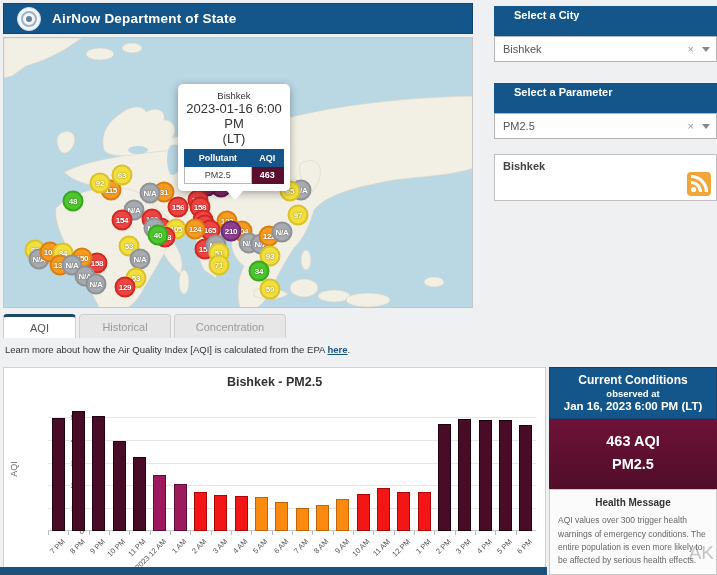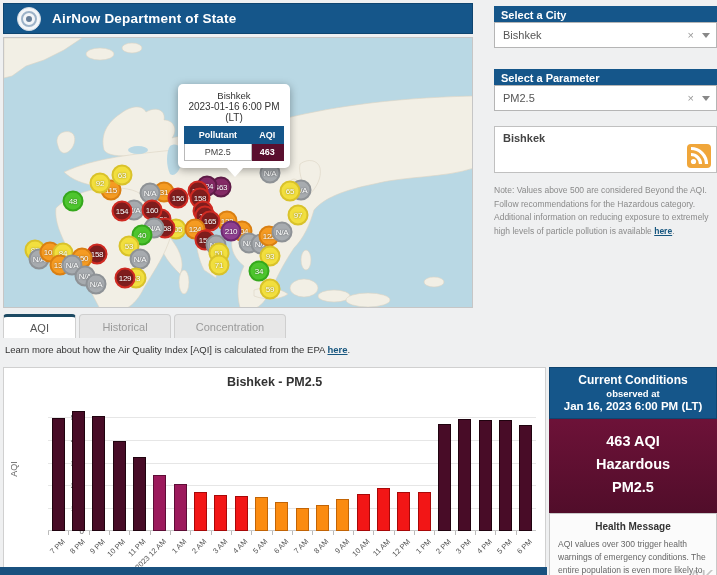--- a/index.html
+++ b/index.html
@@ -14,46 +14,46 @@
           position:relative; flex:0 0 auto; }
   .seal::before { content:""; position:absolute; inset:3px; border-radius:50%; border:2px solid #9db3c8; }
   .seal::after { content:""; position:absolute; inset:8px; border-radius:50%; background:#38577a; opacity:.75; }
   .hdr-title { color:#fff; font-weight:bold; font-size:13.5px; margin-left:11px; letter-spacing:.2px; }
 
   
   .map { position:absolute; left:3px; top:37px; width:470px; height:271px; background:#b9d8e4;
          border:1px solid #c6c6c6; overflow:hidden; }
   .map svg { position:absolute; left:0; top:0; }
   .mk { position:absolute; width:21px; height:21px; border-radius:50%; display:flex; align-items:center;
-        justify-content:center; color:#fff; font-size:8px; font-weight:normal; letter-spacing:-0.3px;
+        justify-content:center; color:#fff; font-size:8px; font-weight:bold; letter-spacing:-0.3px;
         text-shadow:0 0 2px rgba(0,0,0,.55); border:2px solid transparent; transform:translate(-50%,-50%); }
   .c-green  { background:#4dc52e; border-color:#35a81c; }
   .c-yellow { background:#f2df3e; border-color:#d9c22a; }
   .c-orange { background:#f59b22; border-color:#d97f12; }
-  .c-red    { background:#7f1d1d; border-color:#cf2a22; }
+  .c-red    { background:#ef4444; border-color:#cf2a22;margin-top:9px; }
   .c-purple { background:#8e3f8f; border-color:#6e2a70; }
   .c-maroon { background:#842a65; border-color:#5f1b47; }
   .c-na     { background:#a7abaf; border-color:#8e9296; }
 
   
   .popup { position:absolute; left:174px; top:46px; width:112px; background:#fff; border-radius:5px;
            box-shadow:0 2px 8px rgba(0,0,0,.35); padding:6px 6px 7px; text-align:center; z-index:60; }
   .popup::after { content:""; position:absolute; left:48px; bottom:-9px; width:0; height:0;
                   border:9px solid transparent; border-top:10px solid #fff; border-bottom:0; }
   .popup .p-city { font-size:9.5px; color:#333; }
-  .popup .p-date { font-size:10px; color:#333; }
+  .popup .p-date { font-size:13px; color:#333; }
   .popup table { width:100%; border-collapse:collapse; margin-top:3px; font-size:9px; }
   .popup th { background:#15568a; color:#fff; font-weight:bold; padding:3px 2px; border:1px solid #15568a; }
   .popup td { padding:3px 2px; border:1px solid #b9b9b9; color:#444; }
   .popup td.aqi-val { background:#5a0f2e; color:#fff; font-weight:bold; border-color:#5a0f2e; }
 
   
   .side { position:absolute; left:494px; top:0; width:223px; }
-  .side-hd { background:#15568a; color:#fff; font-size:11px; font-weight:bold; height:16px;
-             line-height:18px; padding-left:7px; }
+  .side-hd { background:#15568a; color:#fff; font-size:11px; font-weight:bold; height:30px;
+             line-height:18px; padding-left:20px; }
   .dd { background:#fff; border:1px solid #b5b5b5; height:26px; display:flex; align-items:center;
         padding:0 6px 0 8px; }
   .dd .val { flex:1; font-size:11px; color:#555; }
   .dd .clr { color:#999; font-size:11px; padding:0 5px; }
   .dd .caret { width:0; height:0; border-left:4px solid transparent; border-right:4px solid transparent;
                border-top:5px solid #888; margin-left:3px; }
   .feed { position:relative; background:#fff; border:1px solid #c0c0c0; height:47px; padding:5px 8px;
           font-size:11px; font-weight:bold; color:#444; }
   .rss { position:absolute; right:5px; bottom:4px; width:24px; height:24px; }
   .note { font-size:8.5px; color:#8a8a8a; line-height:1.6; margin-top:11px; padding-right:2px; }
@@ -142,21 +142,21 @@
         <div class="mk c-orange" style="left: 160px; top: 154px;">31</div>
         <div class="mk c-na" style="left: 146px; top: 155px;">N/A</div>
         <div class="mk c-red" style="left: 174px; top: 160px;">156</div>
         <div class="mk c-na" style="left: 130px; top: 172px;">N/A</div>
         <div class="mk c-red" style="left: 118px; top: 173px;">154</div>
         <div class="mk c-red" style="left: 157px; top: 181px;">136</div>
         <div class="mk c-red" style="left: 148px; top: 172px;">160</div>
         <div class="mk c-yellow" style="left: 172px; top: 191px;">105</div>
         <div class="mk c-red" style="left: 161px; top: 190px;">158</div>
         <div class="mk c-na" style="left: 150px; top: 190px;">N/A</div>
-        <div class="mk c-green" style="left: 138px; top: 197px;">40</div>
+        <div class="mk c-green" style="left: 154px; top: 197px;">40</div>
         <div class="mk c-yellow" style="left: 125px; top: 208px;">53</div>
         <div class="mk c-na" style="left: 136px; top: 221px;">N/A</div>
         <div class="mk c-yellow" style="left: 31px; top: 212px;">83</div>
         <div class="mk c-na" style="left: 35px; top: 221px;">N/A</div>
         <div class="mk c-orange" style="left: 46px; top: 214px;">101</div>
         <div class="mk c-yellow" style="left: 59px; top: 215px;">84</div>
         <div class="mk c-red" style="left: 93px; top: 216px;">158</div>
         <div class="mk c-orange" style="left: 78px; top: 220px;">150</div>
         <div class="mk c-orange" style="left: 56px; top: 227px;">131</div>
         <div class="mk c-na" style="left: 68px; top: 227px;">N/A</div>
@@ -229,23 +229,20 @@
       </div>
     </div>
     <div class="feed" style="margin-top:15px;">
       <span>Bishkek</span>
       <svg class="rss" viewBox="0 0 24 24">
         <rect x="0" y="0" width="24" height="24" rx="4" fill="#f0a63a"></rect>
         <circle cx="6.5" cy="17.5" r="2.6" fill="#fff"></circle>
         <path d="M4,10.5 a9.5,9.5 0 0 1 9.5,9.5" fill="none" stroke="#fff" stroke-width="3.2"></path>
         <path d="M4,4.5 a15.5,15.5 0 0 1 15.5,15.5" fill="none" stroke="#fff" stroke-width="3.2"></path>
       </svg>
-    </div>
-    <div class="note">
-      <span>Note: Values above 500 are considered Beyond the AQI. Follow recommendations for the Hazardous category. Additional information on reducing exposure to extremely high levels of particle pollution is available </span><a href="#">here</a><span>.</span>
     </div>
   </div>
 
   <div class="tabs">
     <div class="tab active" style="width:73px;">AQI</div>
     <div class="tab" style="width:92px;">Historical</div>
     <div class="tab" style="width:112px;">Concentration</div>
   </div>
   <div class="learn">
     <span>Learn more about how the Air Quality Index [AQI] is calculated from the EPA </span><a href="#">here</a><span>.</span>
@@ -347,21 +344,20 @@
   <div class="footbar"></div>
 
   <div class="cc">
     <div class="cc-head">
       <div class="t1">Current Conditions</div>
       <div class="t2">observed at</div>
       <div class="t3">Jan 16, 2023 6:00 PM (LT)</div>
     </div>
     <div class="cc-aqi">
       <div>463 AQI</div>
-      <div>Hazardous</div>
       <div>PM2.5</div>
     </div>
     <div class="cc-health">
       <div class="hm-t">Health Message</div>
       <div class="hm-p">AQI values over 300 trigger health warnings of emergency conditions. The entire population is even more likely to be affected by serious health effects.</div>
       <div class="wm">AK</div>
     </div>
   </div>
 
 </div>

